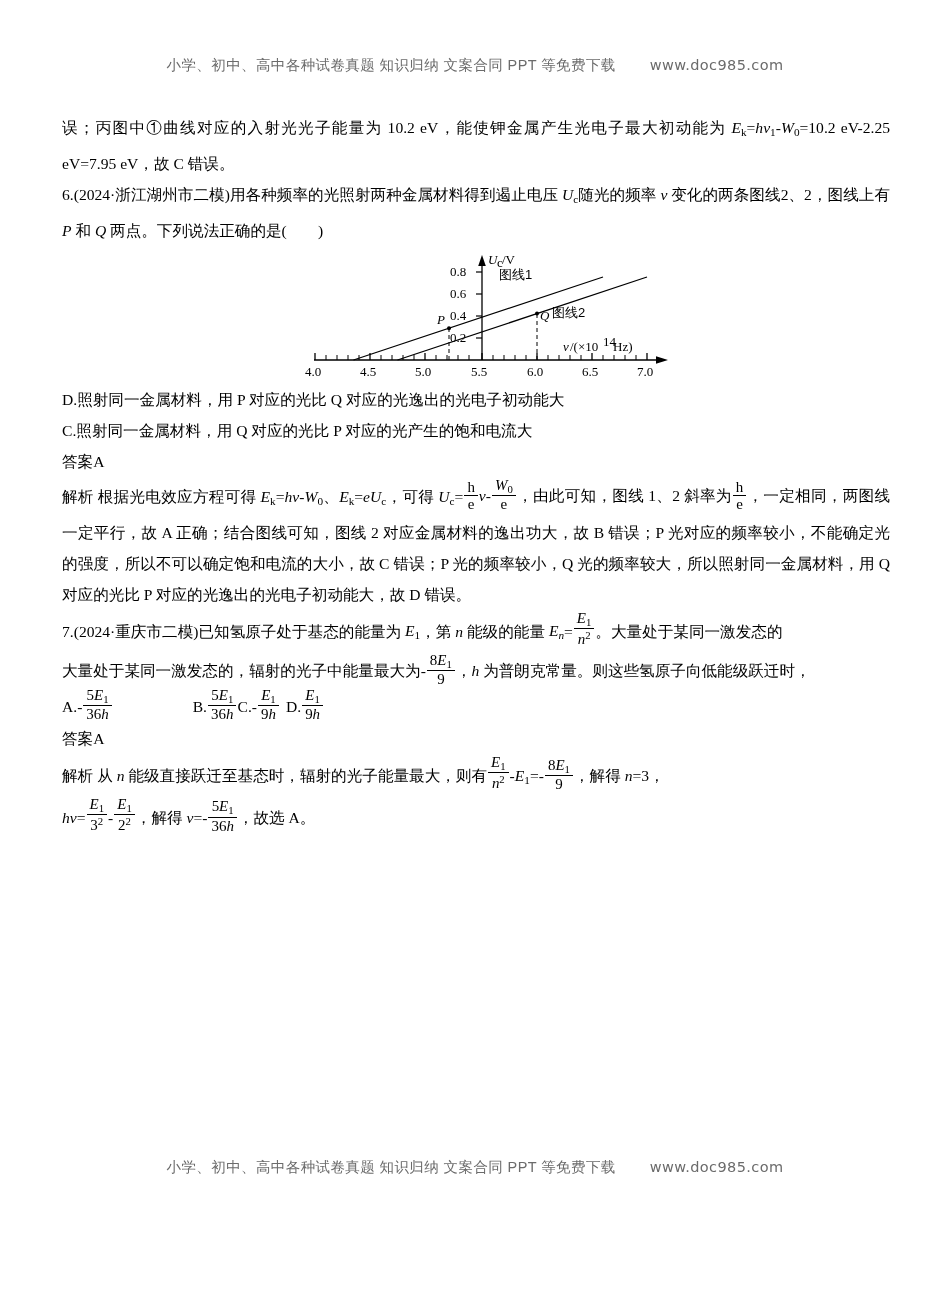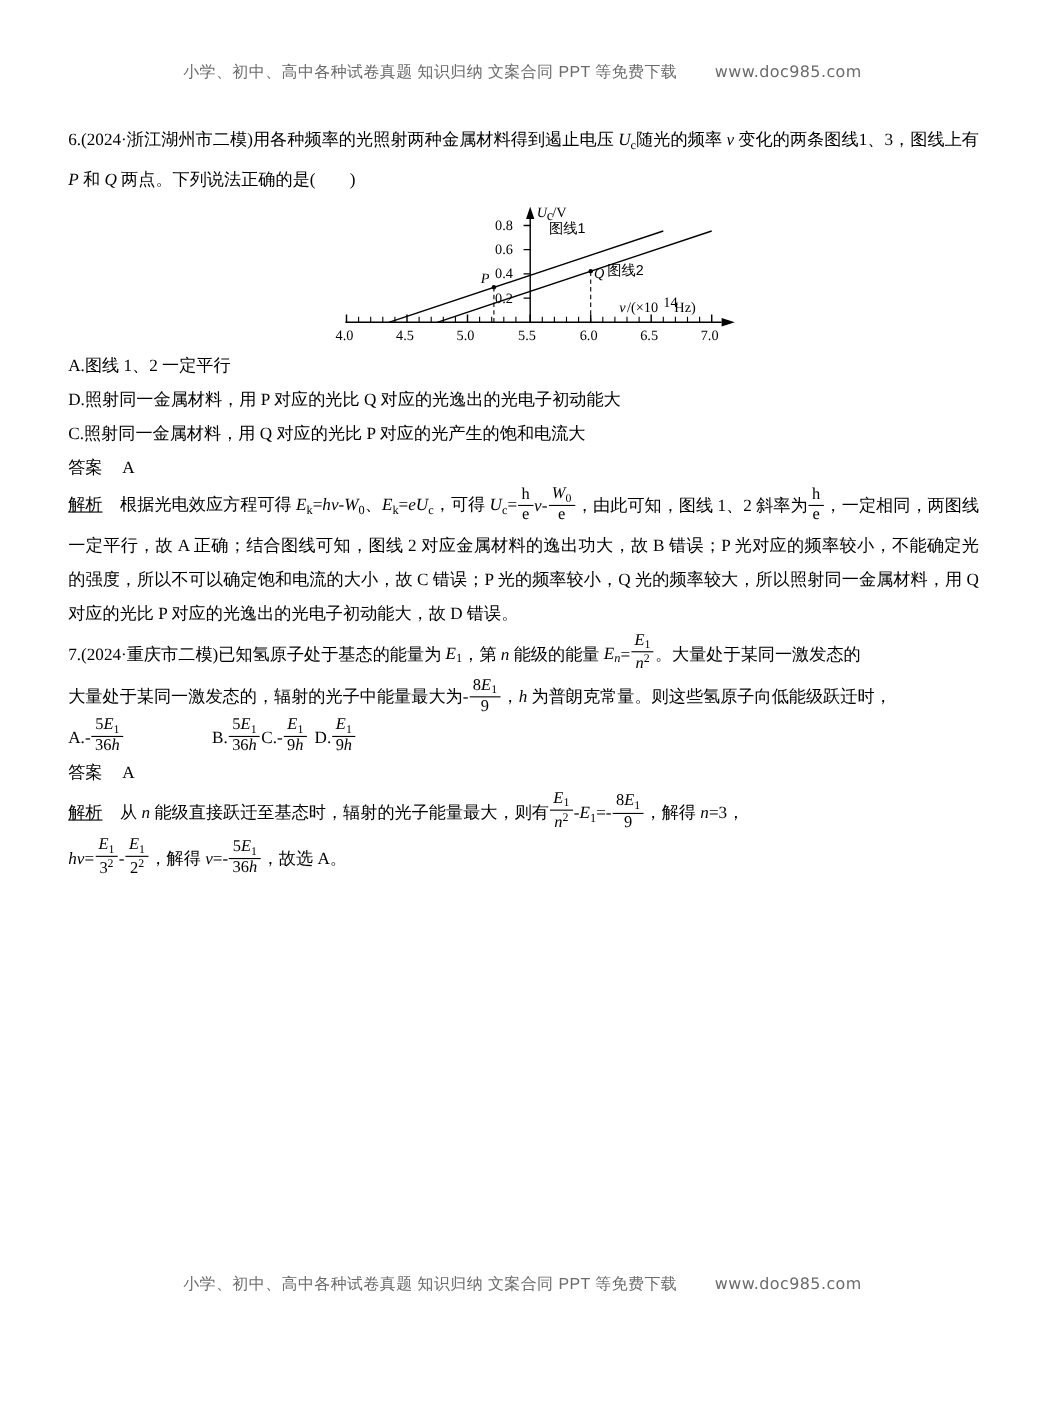--- a/index.html
+++ b/index.html
@@ -44,22 +44,22 @@
     text-justify: inter-ideograph;
   }
   .blk { margin-top: 9px; }
   .q { margin-top: 14px; }
   .opt { margin-top: 2px; }
 
   i.v { font-style: italic; font-family: "Liberation Serif", serif; }
   .sub { font-size: 0.72em; vertical-align: -0.28em; }
   .sup { font-size: 0.72em; vertical-align: 0.5em; }
   .ans { margin-top: 10px; font-size:15.6px; }
-  .ans .w { margin-right: 18px; }
-  .analysis-w { margin-right: 16px; text-decoration: underline; }
+  .ans .w { }
+  .analysis-w { margin-right: 4px; }
 
   
   .frac {
     display: inline-block;
     vertical-align: -0.52em;
     text-align: center;
     line-height: 1.12;
     font-size: 0.96em;
     margin: 0 1px;
   }
@@ -78,23 +78,27 @@
 <body>
 
 <div class="page">
 
   <div class="watermark wm-top">
     <span>小学、初中、高中各种试卷真题 知识归纳 文案合同 PPT 等免费下载</span><span class="url">www.doc985.com</span>
   </div>
 
   <div class="content">
 
+    <p class="t">
+      <span>误；丙图中①曲线对应的入射光光子能量为 10.2 eV，能使钾金属产生光电子最大初动能为 </span><span><i class="v">E</i><span class="sub">k</span>=<i class="v">h</i><i class="v">ν</i><span class="sub">1</span>-<i class="v">W</i><span class="sub">0</span>=10.2</span>
+      <span>eV-2.25 eV=7.95 eV，故 C 错误。</span>
+    </p>
 
     <p class="t q">
-      <span>6.</span><span>(2024·浙江湖州市二模)</span><span>用各种频率的光照射两种金属材料得到遏止电压 </span><span><i class="v">U</i><span class="sub">c</span></span><span>随光的频率 </span><i class="v">ν</i><span> 变化的两条图线</span><span>1、3，图线上有 </span><i class="v">P</i><span> 和 </span><i class="v">Q</i><span> 两点。下列说法正确的是(　　)</span>
+      <span>6.</span><span>(2024·浙江湖州市二模)</span><span>用各种频率的光照射两种金属材料得到遏止电压 </span><span><i class="v">U</i><span class="sub">c</span></span><span>随光的频率 </span><i class="v">ν</i><span> 变化的两条图线</span><span>2、2，图线上有 </span><i class="v">P</i><span> 和 </span><i class="v">Q</i><span> 两点。下列说法正确的是(　　)</span>
     </p>
 
     <div class="figwrap">
       <div class="chart">
         <svg width="380" height="132" viewBox="0 0 380 132">
 
           <line x1="14" y1="108" x2="356" y2="108" stroke="#000" stroke-width="1.3"></line>
           <polygon points="356,104.2 368,108 356,111.8" fill="#000"></polygon>
 
           <line x1="182" y1="108" x2="182" y2="14" stroke="#000" stroke-width="1.3"></line>
@@ -178,21 +182,20 @@
 
           <text class="cht-cn" x="199" y="27">图线1</text>
           <text class="cht-cn" x="252" y="65">图线2</text>
 
           <text class="cht-text-i" x="137" y="72">P</text>
           <text class="cht-text-i" x="240" y="68">Q</text>
         </svg>
       </div>
     </div>
 
-    <p class="t opt">A.图线 1、2 一定平行</p>
     <p class="t opt">D.照射同一金属材料，用 P 对应的光比 Q 对应的光逸出的光电子初动能大</p>
     <p class="t opt">C.照射同一金属材料，用 Q 对应的光比 P 对应的光产生的饱和电流大</p>
 
     <p class="t ans">
       <span class="w">答案</span><span>A</span>
     </p>
 
     <p class="t blk">
       <span class="analysis-w">解析</span><span>根据光电效应方程可得 <i class="v">E</i><span class="sub">k</span>=<i class="v">hν</i>-<i class="v">W</i><span class="sub">0</span>、<i class="v">E</i><span class="sub">k</span>=<i class="v">eU</i><span class="sub">c</span>，可得 <i class="v">U</i><span class="sub">c</span>=</span><span class="frac"><span class="num">h</span><span class="den">e</span></span><i class="v">ν</i>-<span class="frac"><span class="num"><i class="v">W</i><span class="sub">0</span></span><span class="den">e</span></span><span>，由此可知，图线 1、2 斜率为</span><span class="frac"><span class="num">h</span><span class="den">e</span></span><span>，一定相同，两图线一定平行，故 A 正确；结合图线可知，图线 2 对应金属材料的逸出功大，故 B 错误；P 光对应的频率较小，不能确定光的强度，所以不可以确定饱和电流的大小，故 C 错误；P 光的频率较小，Q 光的频率较大，所以照射同一金属材料，用 Q 对应的光比 P 对应的光逸出的光电子初动能大，故 D 错误。</span>
     </p>

